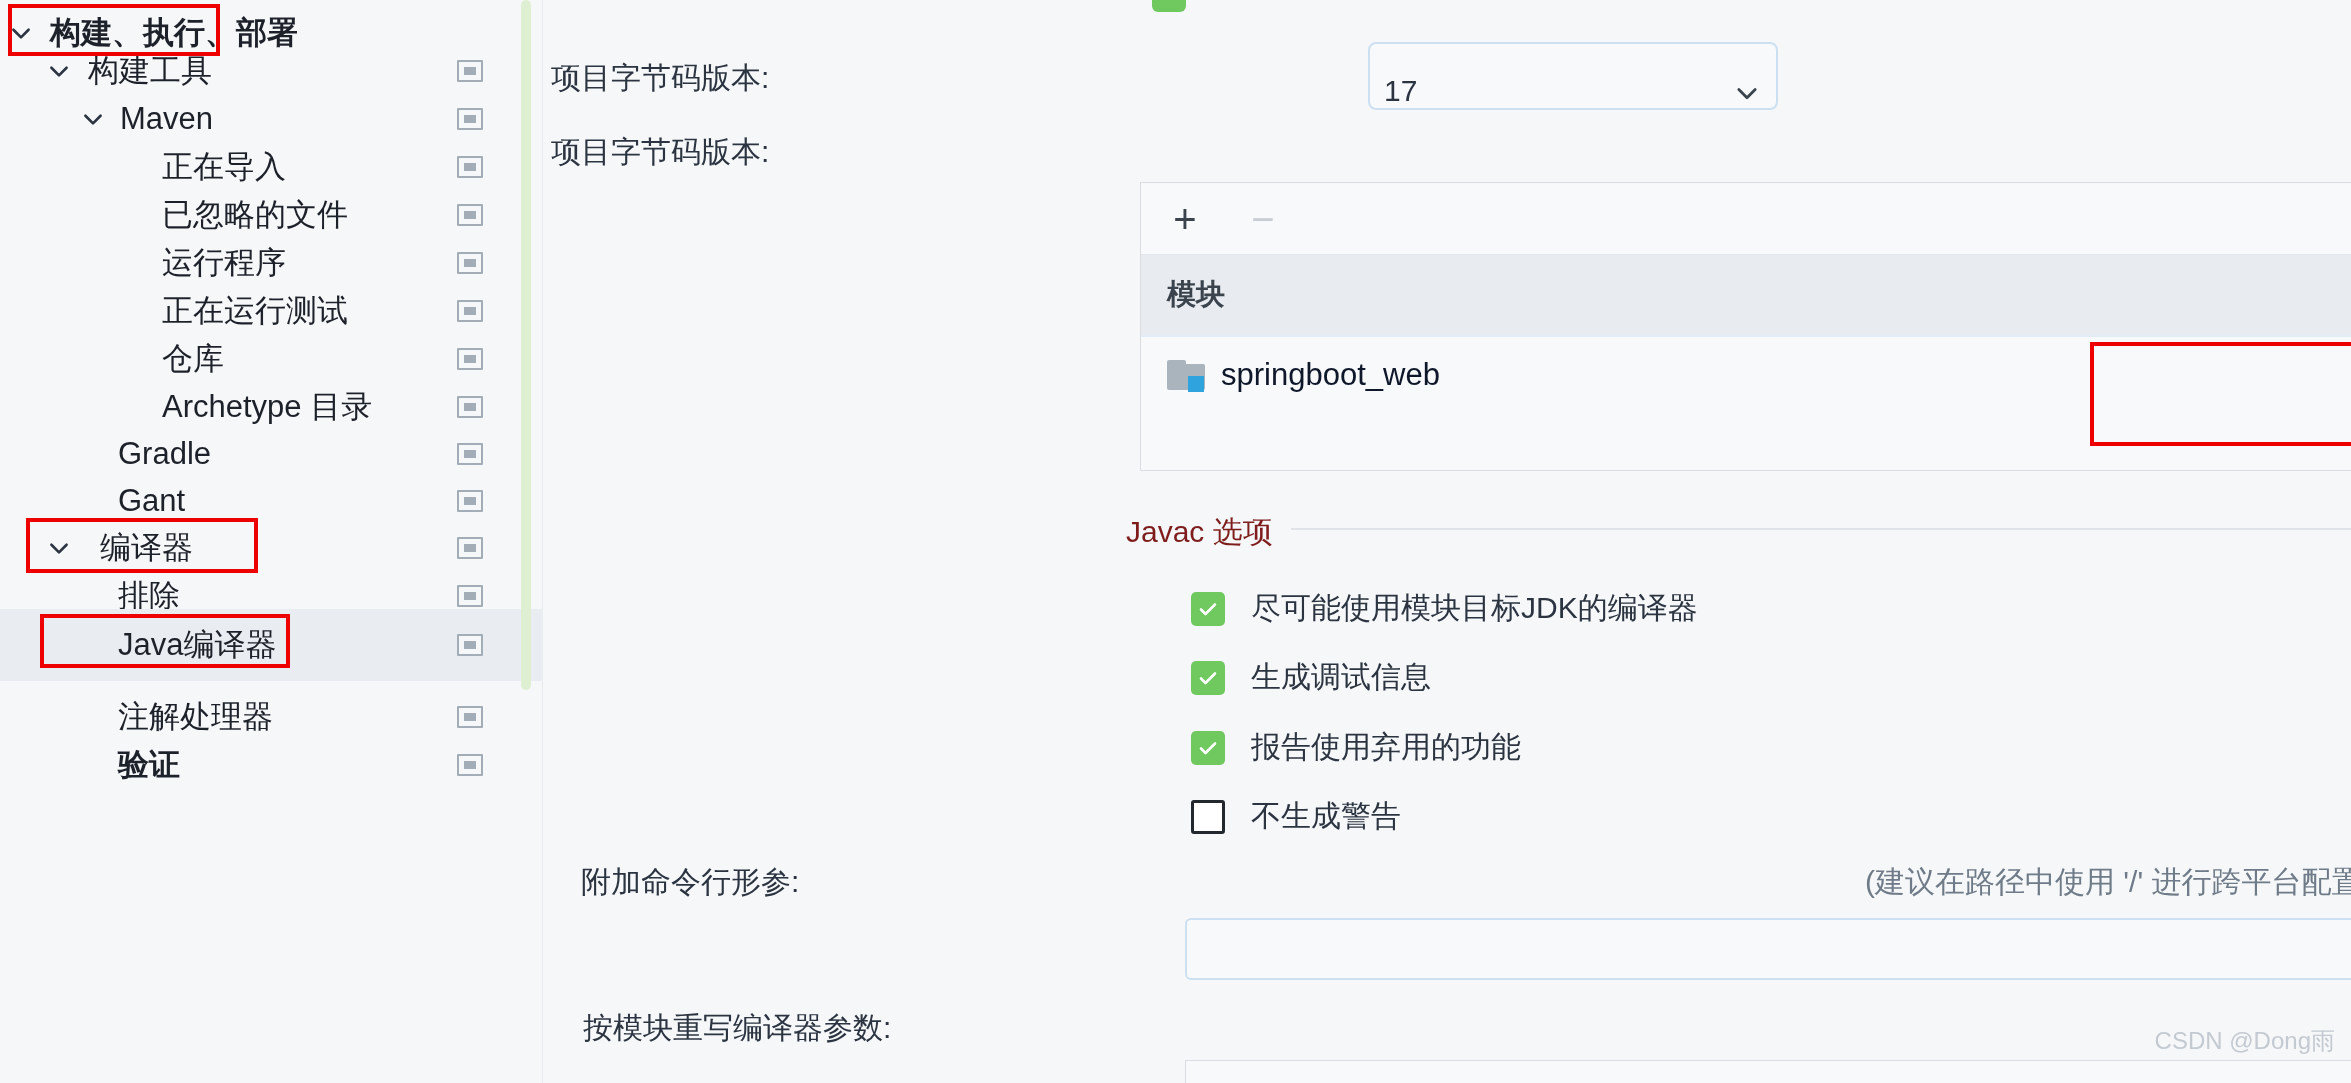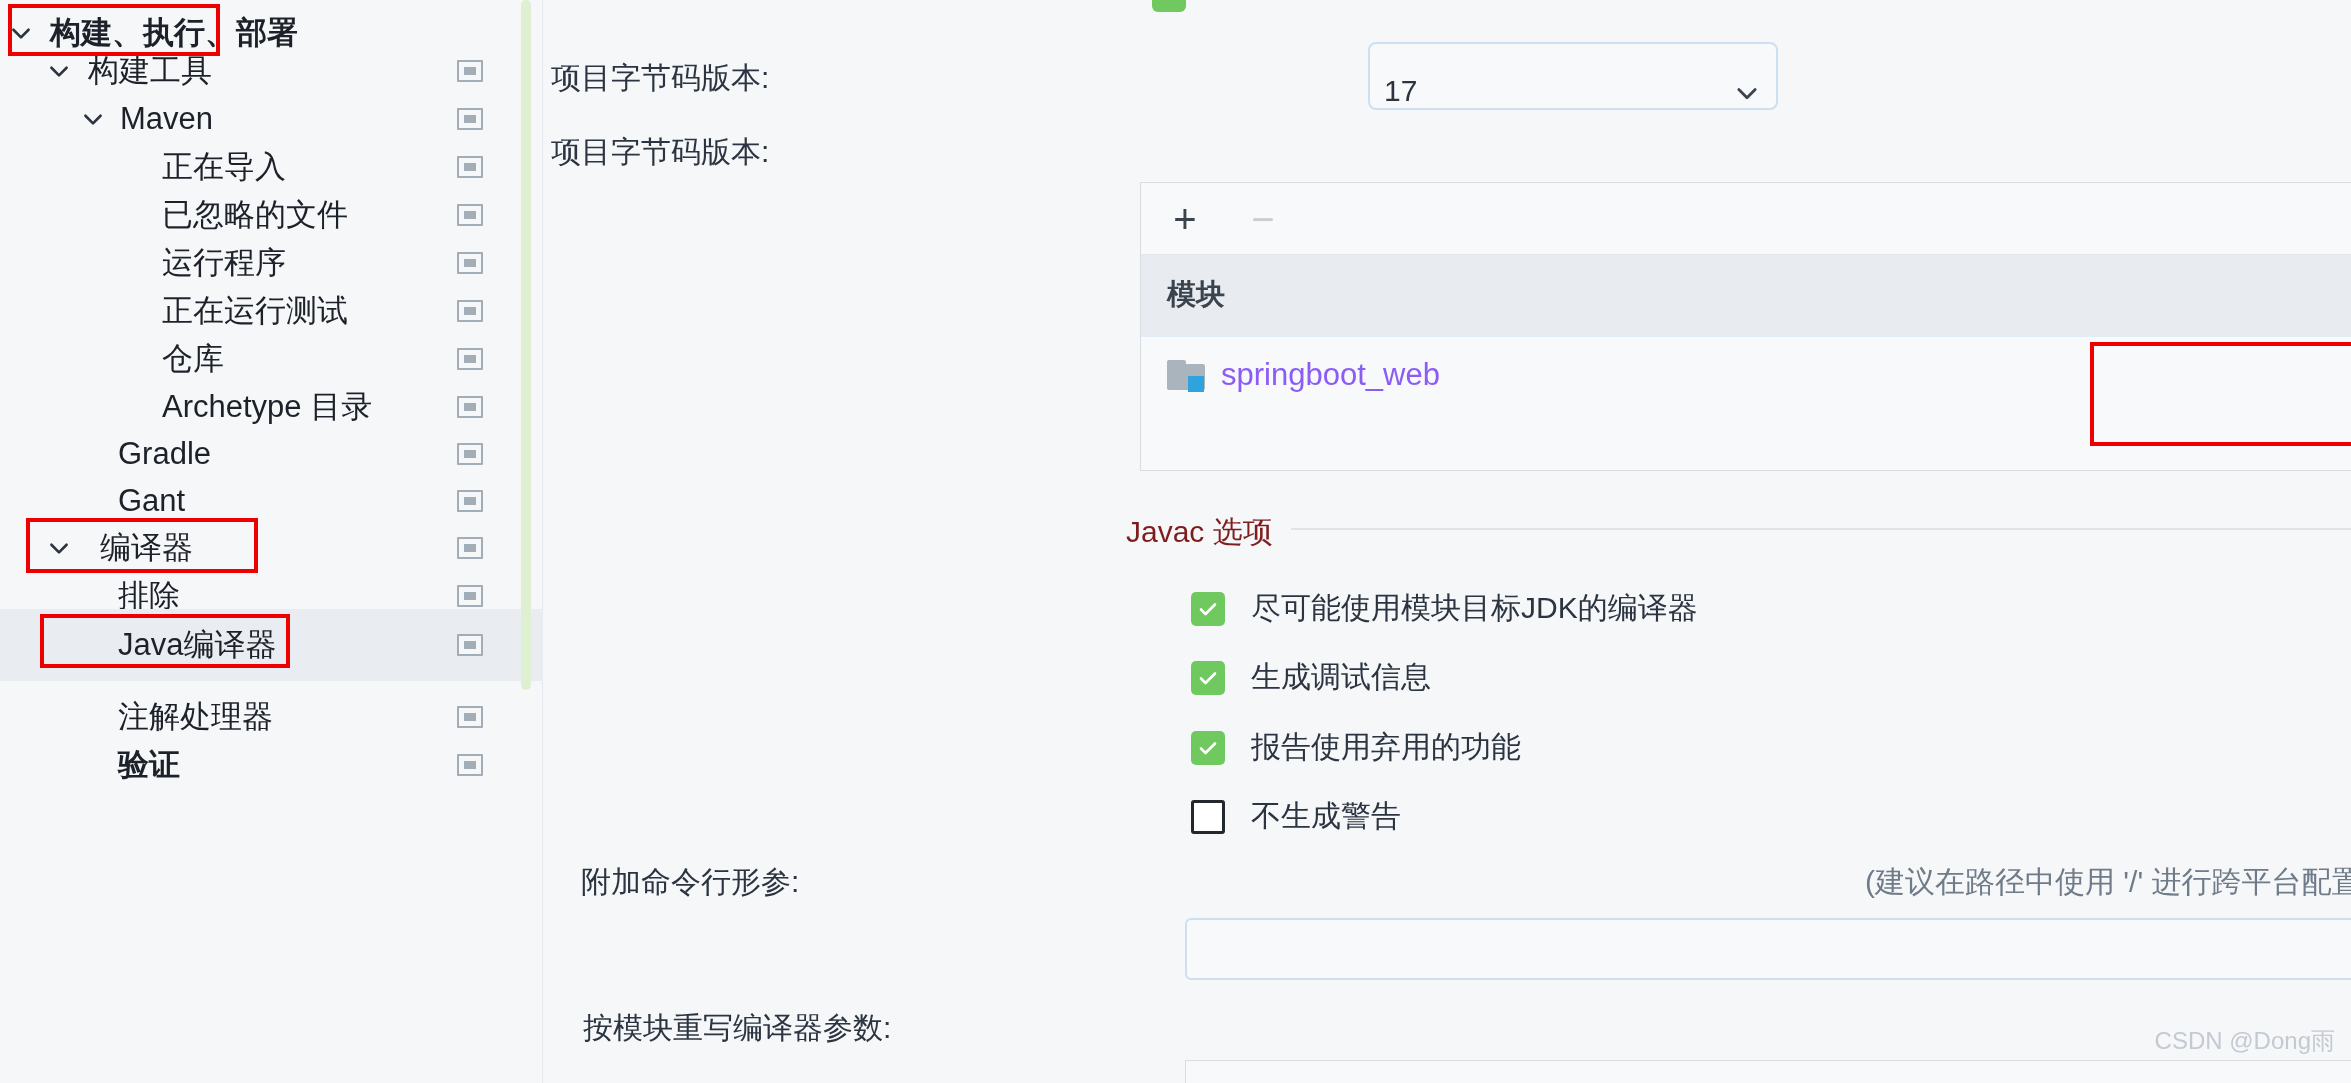--- a/index.html
+++ b/index.html
@@ -164,21 +164,21 @@
     display: flex;
     align-items: flex-start;
   }
   .cell-module {
     display: flex;
     align-items: center;
     gap: 16px;
     padding-left: 26px;
     padding-top: 20px;
     font-size: 31px;
-    color: #8b5cf6;
+    color: #0f172a;
   }
   .folder-icon { position: relative; width: 38px; height: 30px; flex: 0 0 38px; }
   .folder-icon .body {
     position: absolute; left: 0; top: 4px;
     width: 38px; height: 26px;
     background: #aab4bd;
     border-radius: 2px;
   }
   .folder-icon .tab {
     position: absolute; left: 0; top: 0;

